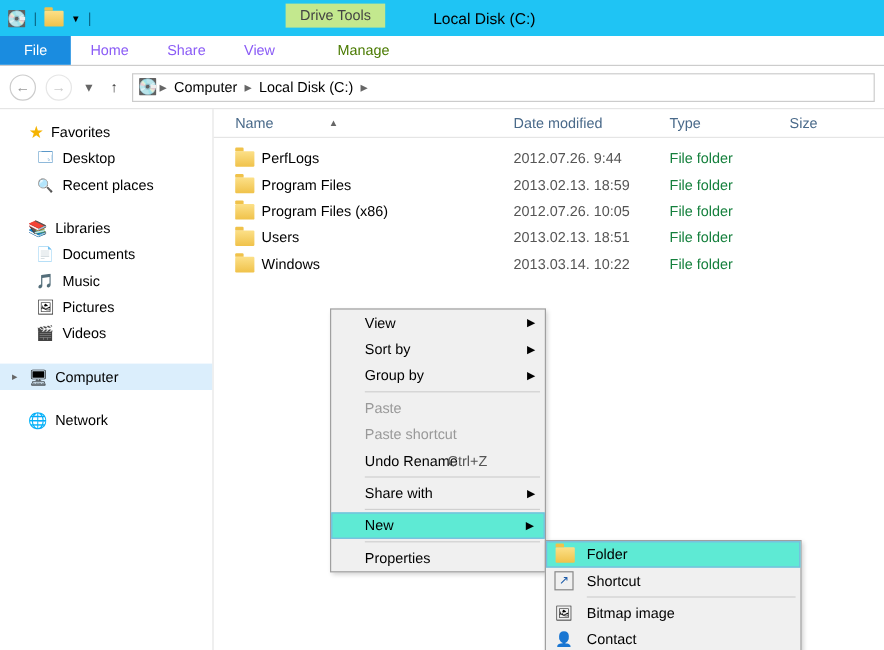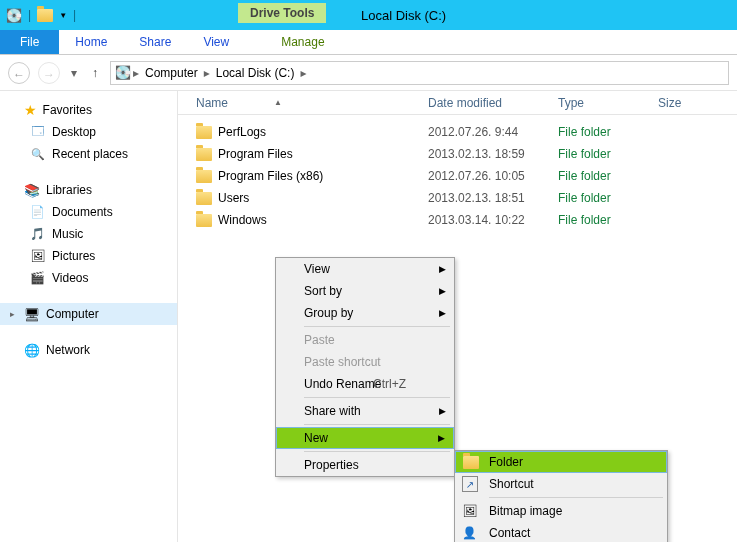--- a/index.html
+++ b/index.html
@@ -1,25 +1,25 @@
 <!DOCTYPE html>
 <html><head>
 <meta charset="utf-8">
 <style>
 * { margin: 0; padding: 0; box-sizing: border-box; font-family: "Segoe UI", Tahoma, sans-serif; font-size: 12px; }
 body { background: #fff; width: 737px; height: 542px; overflow: hidden; position: relative; }
 
 .titlebar { height: 30px; background: #1fc4f4; display: flex; align-items: center; padding: 0 6px; }
 .tb-left { display: flex; gap: 6px; align-items: center; }
 .tb-title { flex: 1; text-align: center; color: #000; font-size: 13px; }
-.drive-tools { position: absolute; left: 238px; top: 3px; background: #c3e88e; padding: 3px 12px; color: #444; font-weight: bold; }
+.drive-tools { position: absolute; left: 238px; top: 3px; background: #c3e88e; padding: 3px 12px; color: #444; }
 
 .ribbon-tabs { height: 25px; background: #fff; display: flex; align-items: stretch; border-bottom: 1px solid #ccc; }
 .file-tab { background: #1a8ce0; color: #fff; padding: 4px 20px; display: flex; align-items: center; }
-.rtab { padding: 4px 16px; color: #1d4ed8; display: flex; align-items: center; cursor: default; }
+.rtab { padding: 4px 16px; color: #8b5cf6; display: flex; align-items: center; cursor: default; }
 .manage-tab { color: #4a7a00; }
 
 .navbar { height: 36px; display: flex; align-items: center; padding: 4px 8px; gap: 8px; border-bottom: 1px solid #e5e5e5; }
 .nav-btn { width: 22px; height: 22px; border: 1px solid #ccc; border-radius: 50%; display: flex; align-items: center; justify-content: center; color: #999; }
 .nav-btn.drop { border: none; width: 12px; color: #666; }
 .nav-up { color: #333; padding: 0 4px; }
 .breadcrumb { flex: 1; border: 1px solid #ccc; height: 24px; display: flex; align-items: center; padding: 0 4px; gap: 2px; }
 .bc-seg { padding: 0 4px; color: #000; }
 .bc-chev { color: #666; }
 
@@ -42,21 +42,21 @@
 .rows { padding-top: 6px; }
 .row { display: flex; align-items: center; height: 22px; }
 .cell-name { width: 250px; padding-left: 18px; display: flex; align-items: center; gap: 6px; }
 .cell-date { width: 130px; color: #555; }
 .cell-type { width: 100px; color: #15803d; }
 
 .ctx { position: absolute; background: #f0f0f0; border: 1px solid #a0a0a0; box-shadow: 2px 2px 4px rgba(0,0,0,0.2); }
 .ctx-main { left: 275px; top: 257px; width: 180px; }
 .ctx-item { height: 22px; display: flex; align-items: center; padding: 0 10px 0 28px; position: relative; color: #000; }
 .ctx-item.disabled { color: #999; }
-.ctx-item.hl { background: #84cc16; border: 1px solid #7ab8e0; padding: 0 9px 0 27px; }
+.ctx-item.hl { background: #5eead4; border: 1px solid #7ab8e0; padding: 0 9px 0 27px; }
 .ctx-sep { height: 1px; background: #d0d0d0; margin: 2px 4px 2px 28px; }
 .ctx-sub-arrow { position: absolute; right: 8px; font-size: 9px; }
 .ctx-shortcut { position: absolute; right: 48px; color: #555; }
 
 .ctx-sub { left: 454px; top: 450px; width: 214px; }
 .ctx-sub .ctx-item { padding-left: 34px; }
 .ctx-sub .ctx-item.hl { padding-left: 33px; }
 .sub-icon { position: absolute; left: 6px; width: 18px; height: 16px; display: flex; align-items: center; justify-content: center; }
 
 

